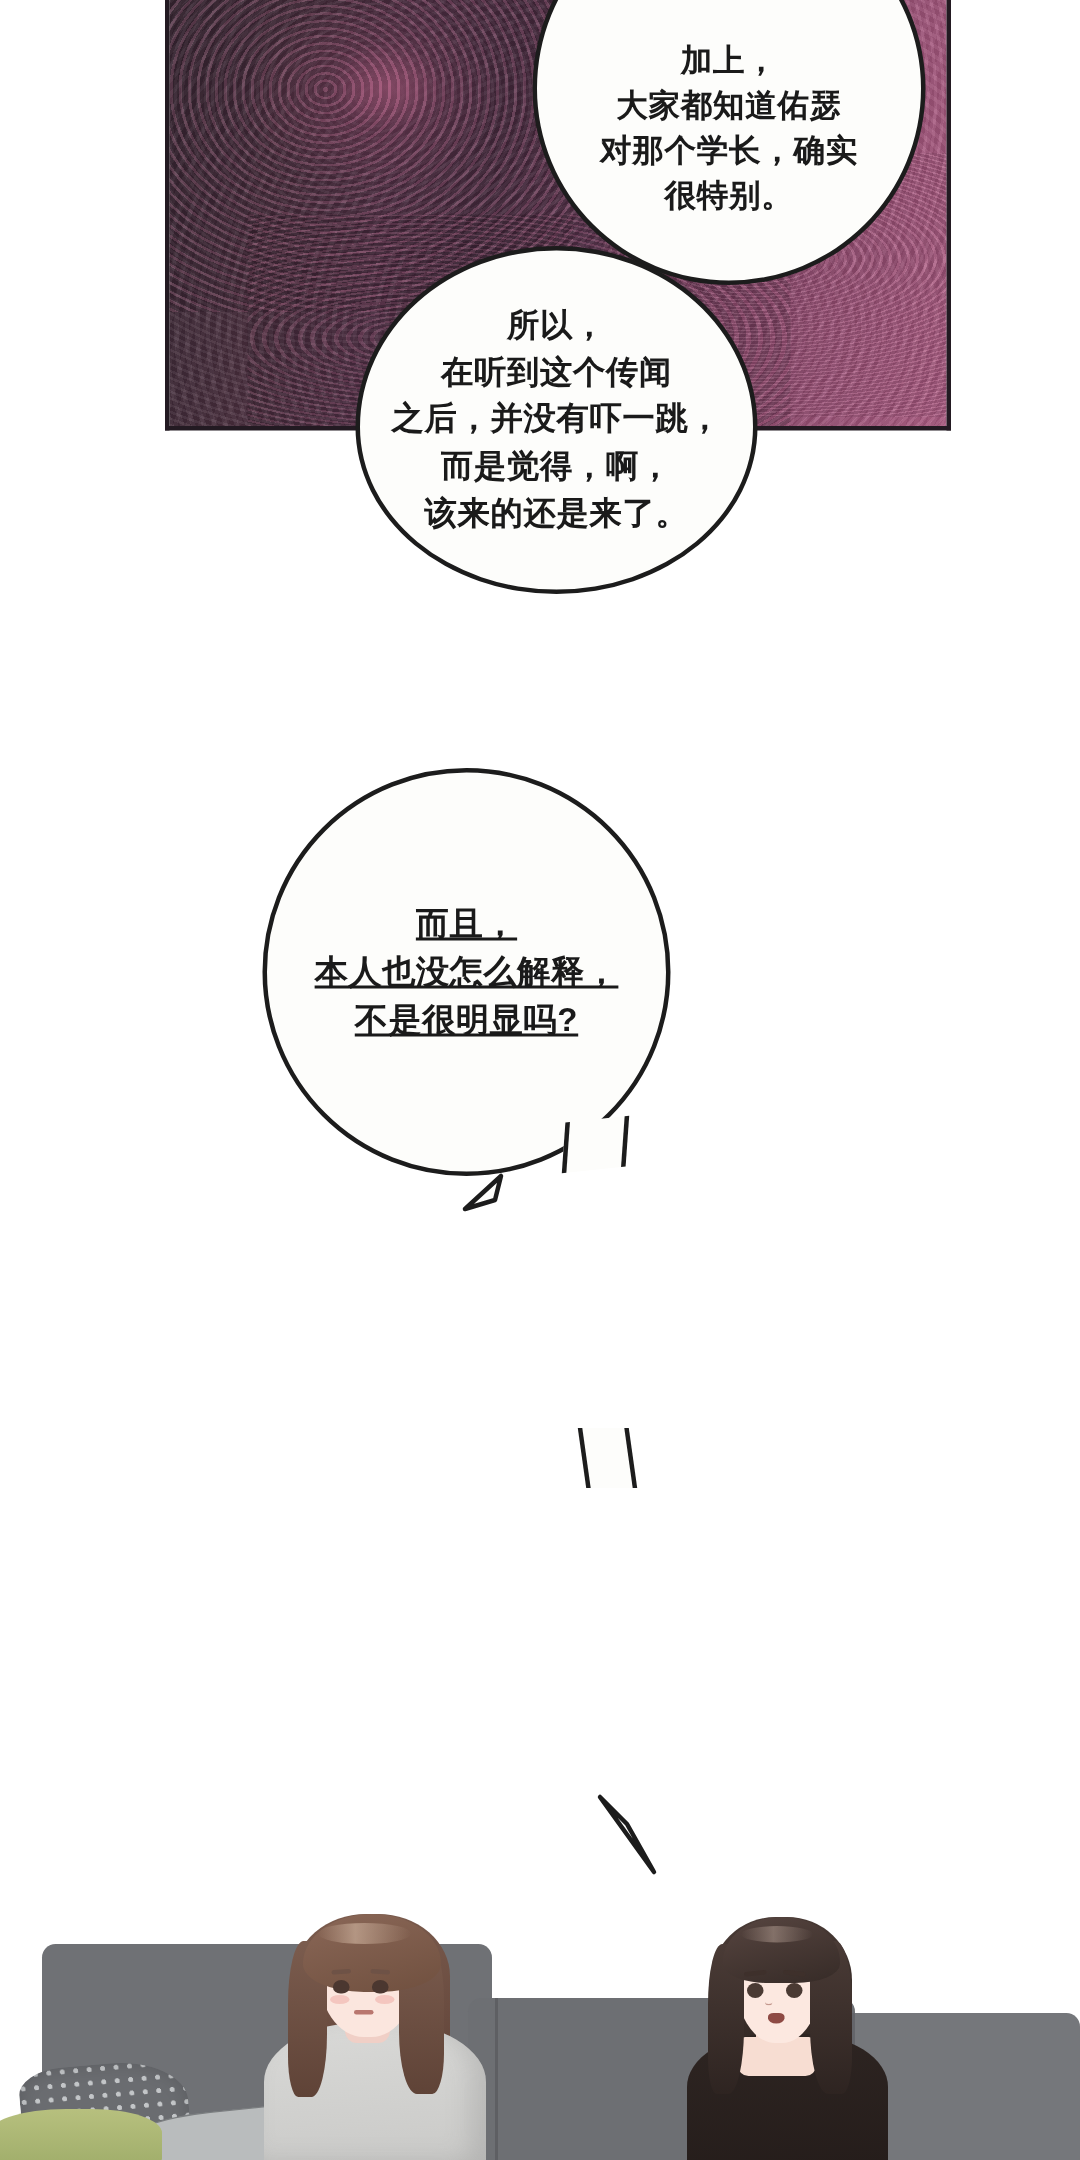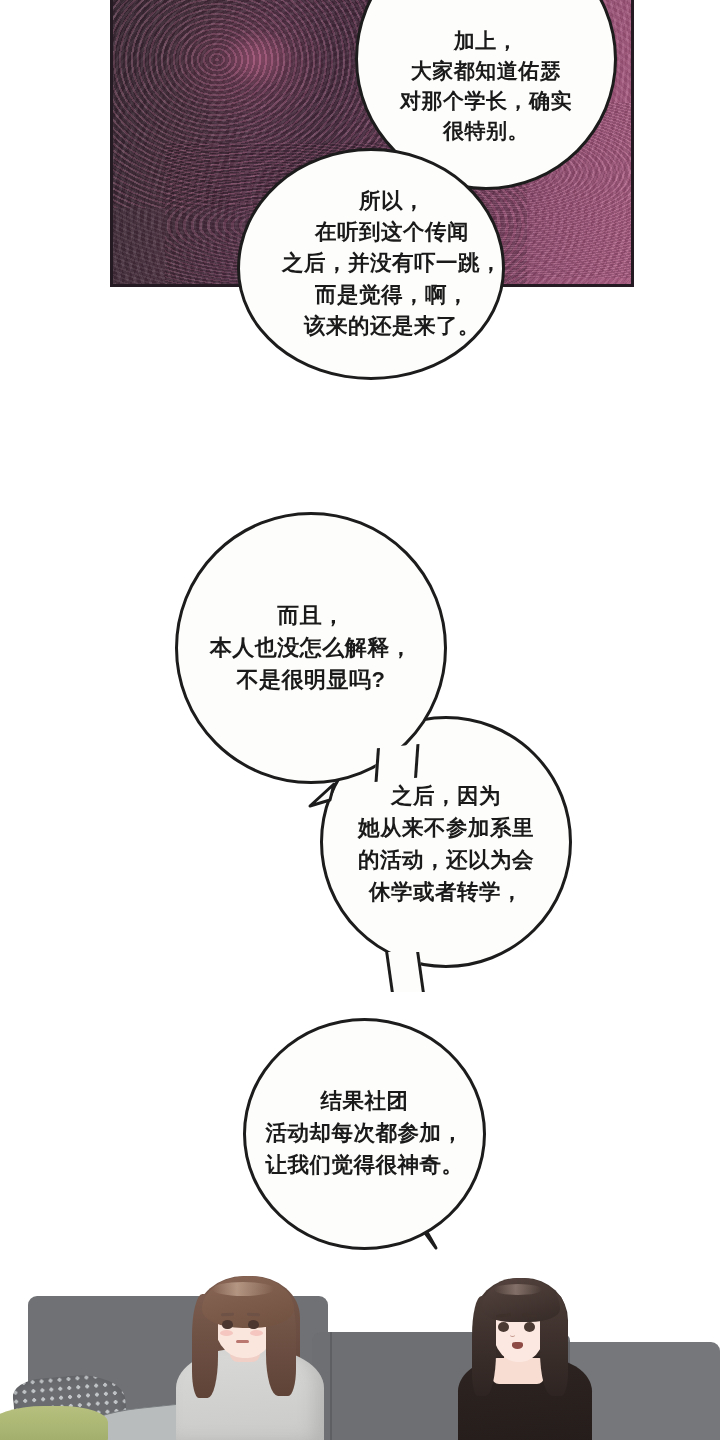--- a/index.html
+++ b/index.html
@@ -103,36 +103,35 @@
     left: 355px; top: -72px;
     width: 262px; height: 262px;
     border-radius: 49% 51% 50% 50% / 50% 50% 50% 50%;
     z-index: 6;
     padding-top: 54px;
   }
   #bubble1 .txt { font-size: 21px; line-height: 1.42; }
 
   
   #bubble2 {
-    left: 237px; top: 148px;
+    left: 237px; top: 164px;
     width: 268px; height: 232px;
     border-radius: 50% 50% 50% 50% / 52% 52% 48% 48%;
     z-index: 7;
-    justify-content: flex-end;
   }
   #bubble2 .txt { font-size: 21.5px; line-height: 1.45; }
 
   
   #bubble3 {
     left: 175px; top: 512px;
     width: 272px; height: 272px;
     border-radius: 50%;
     z-index: 6;
   }
-  #bubble3 .txt { font-size: 22px; line-height: 1.46; }
+  #bubble3 .txt { font-size: 22px; line-height: 1.46; text-decoration: underline; }
 
   
   #bubble4 {
     left: 320px; top: 716px;
     width: 252px; height: 252px;
     border-radius: 50%;
     z-index: 5;
   }
   #bubble4 .txt { font-size: 21.5px; line-height: 1.48; padding-top: 6px; }
 
@@ -423,34 +422,23 @@
     <div class="txt">而且，
 本人也没怎么解释，
 不是很明显吗?</div>
   </div>
 
   <div class="connector" id="conn34"></div>
   <svg class="tail-svg" style="left:300px; top:766px; width:80px; height:50px;" viewBox="0 0 80 50">
     <path d="M10 40 L34 18 L30 34 Z" fill="#fdfdfb" stroke="#1c1c1c" stroke-width="3" stroke-linejoin="round"></path>
   </svg>
 
-  <div class="bubble" id="bubble4">
-    <div class="txt">之后，因为
-她从来不参加系里
-的活动，还以为会
-休学或者转学，</div>
-  </div>
 
   <div class="connector" id="conn45"></div>
 
-  <div class="bubble" id="bubble5">
-    <div class="txt">结果社团
-活动却每次都参加，
-让我们觉得很神奇。</div>
-  </div>
 
   <svg class="tail-svg" style="left:392px; top:1186px; width:90px; height:90px; z-index:4;" viewBox="0 0 90 90">
     <path d="M8 12 L44 62 L26 30 Z" fill="#fdfdfb" stroke="#1c1c1c" stroke-width="3" stroke-linejoin="round"></path>
   </svg>
 
   <div class="scene">
     <div class="sofa-back"></div>
     <div class="sofa-back2"></div>
     <div class="sofa-back3"></div>
 

